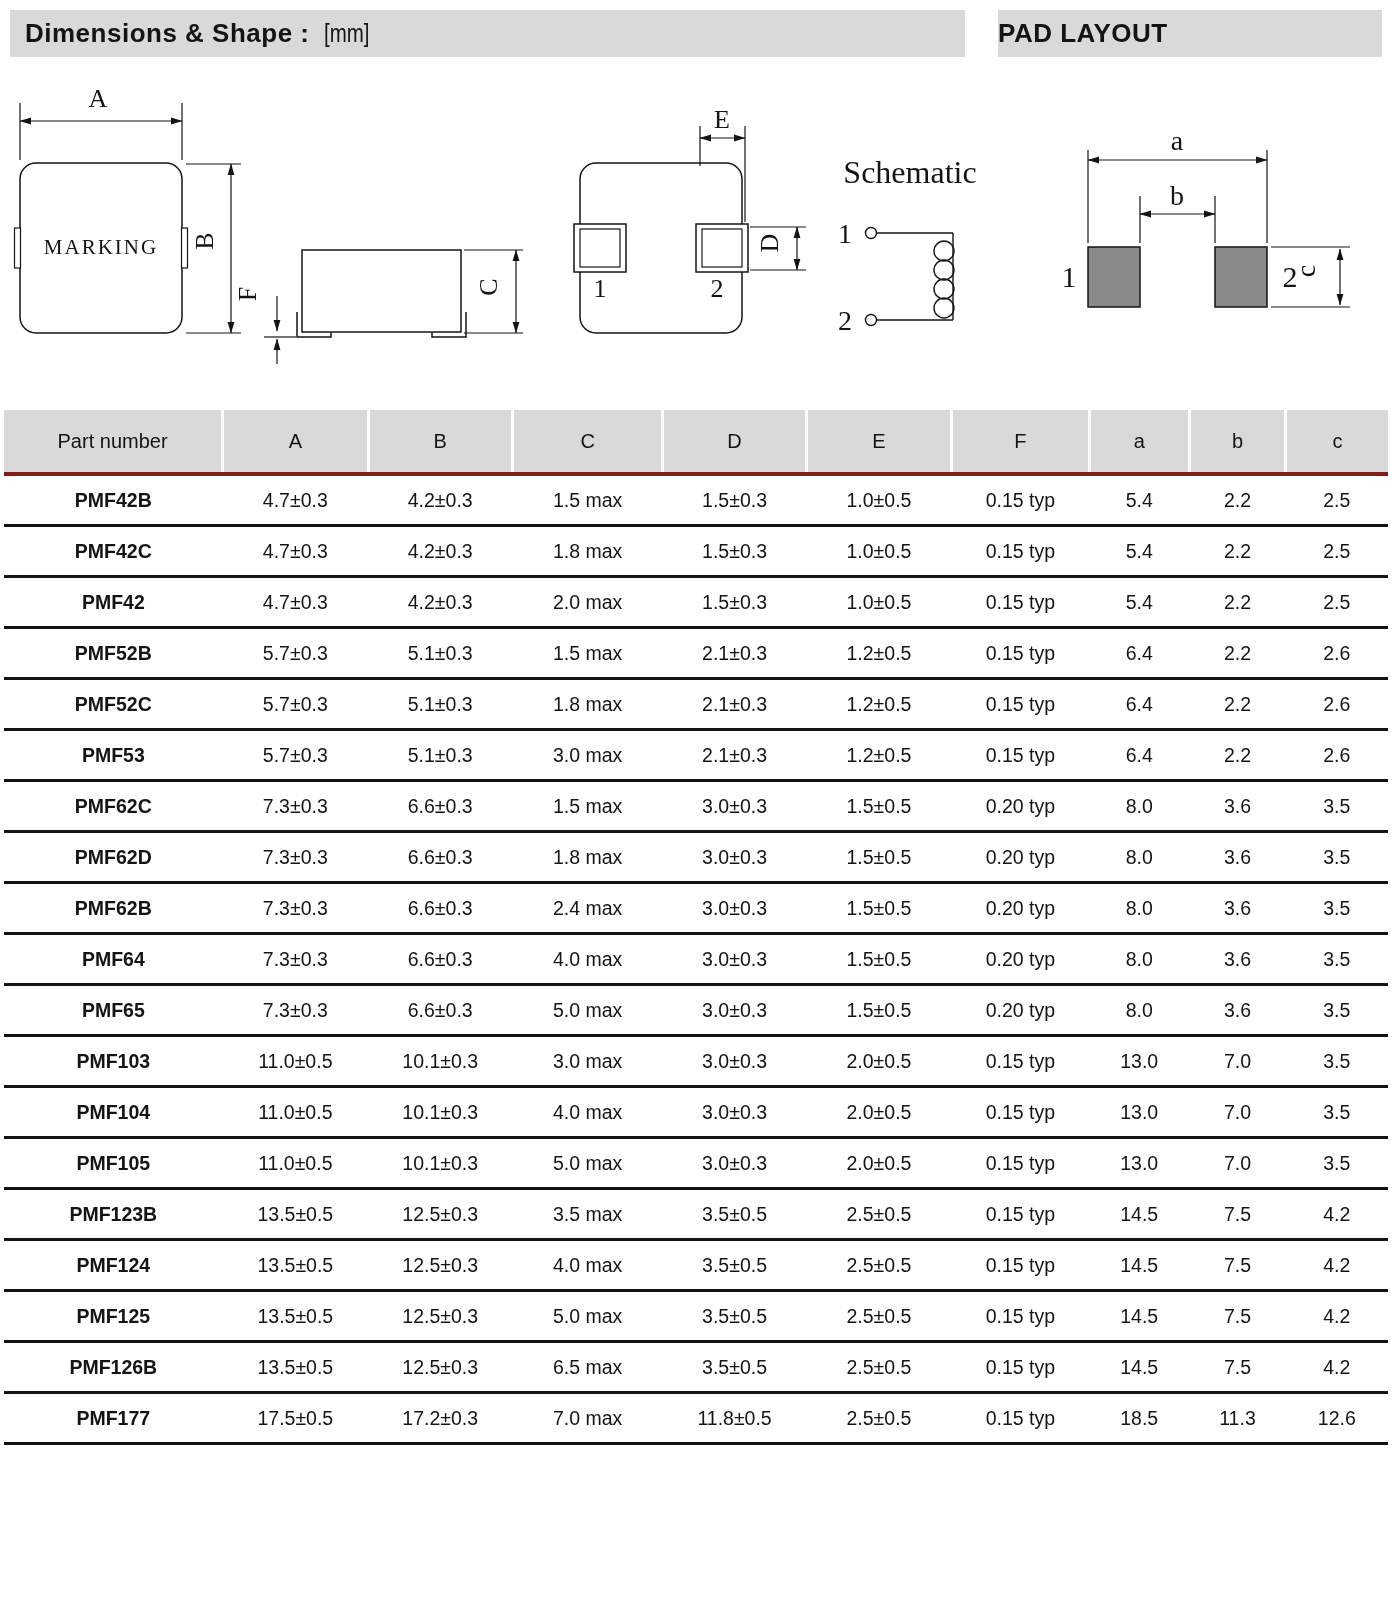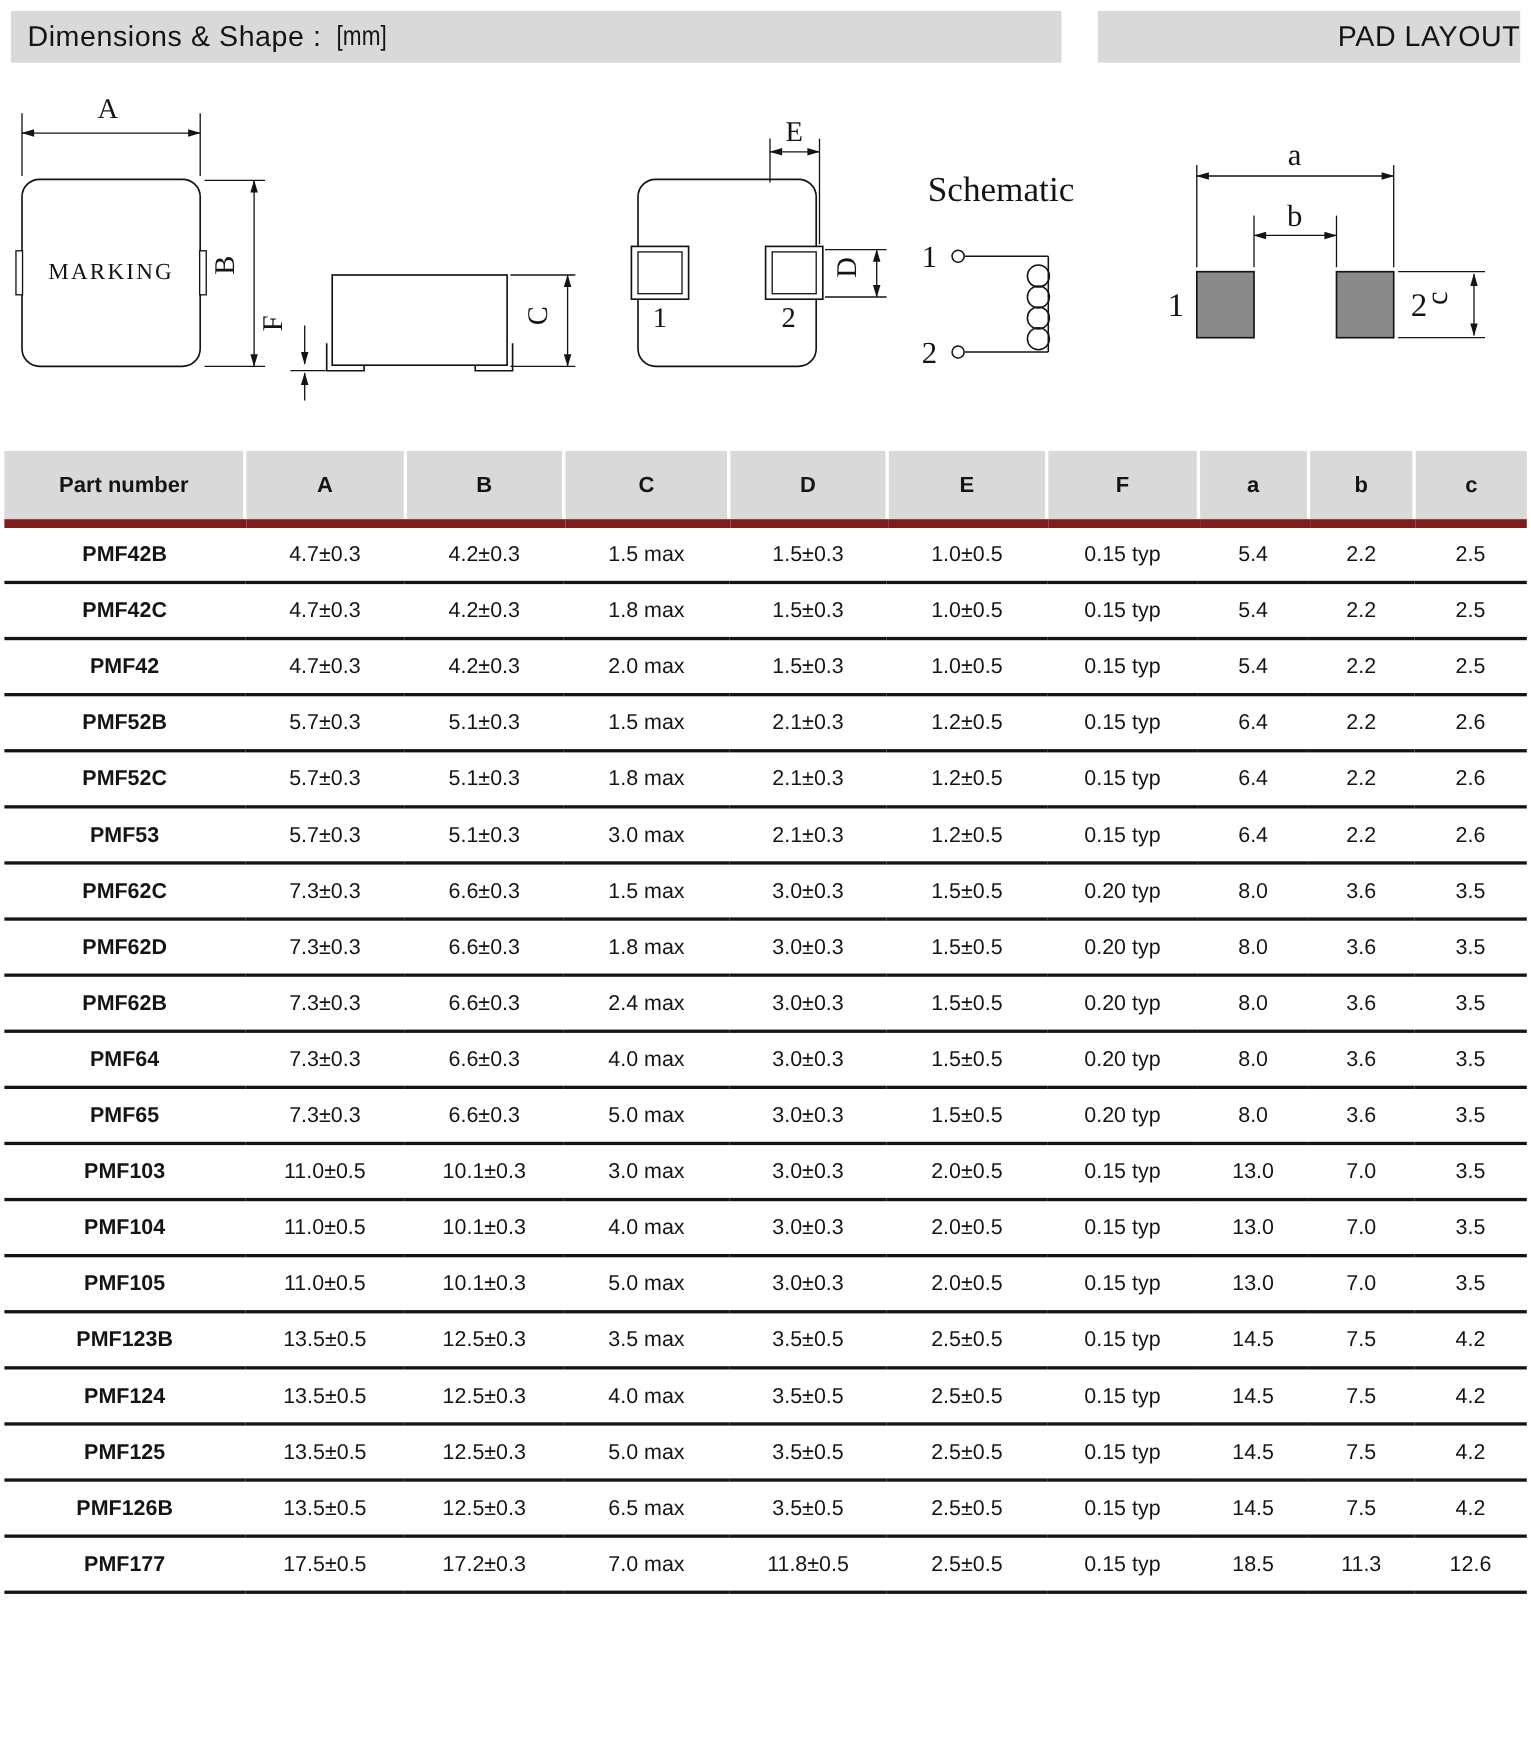--- a/index.html
+++ b/index.html
@@ -3,30 +3,30 @@
 <meta charset="utf-8">
 <style>
   html,body { margin:0; padding:0; background:#ffffff; }
   #page {
     position:relative; width:1392px; height:1600px; background:#ffffff;
     font-family:"Liberation Sans", sans-serif; color:#141414; overflow:hidden;
   }
   
   .bar { position:absolute; top:10px; height:47px; background:#d9d9d9; display:flex; align-items:center; box-sizing:border-box; }
   .bar-left  { left:10px;  width:955px; padding-left:15px; }
-  .bar-right { left:998px; width:384px; justify-content:flex-end; }
-  .bar .title { font-size:26px; font-weight:normal; letter-spacing:0.5px; }
+  .bar-right { left:998px; width:384px; justify-content:flex-start; }
+  .bar .title { font-size:26px; font-weight:bold; letter-spacing:0.5px; }
   .bar .unit  { font-size:25px; font-weight:400; margin-left:14px; display:inline-block; transform:scaleX(0.82); transform-origin:left center; }
   
   #drawings { position:absolute; left:0; top:0; width:1392px; height:410px; }
   
   #dim-table { position:absolute; left:4px; top:410px; width:1384px; border-collapse:collapse; table-layout:fixed; }
   #dim-table thead th {
-    background:#d9d9d9; height:60px; font-size:20px; font-weight:700;
-    text-align:center; vertical-align:middle; border-bottom:8px solid #7f1d1d;
+    background:#d9d9d9; height:60px; font-size:20px; font-weight:400;
+    text-align:center; vertical-align:middle; border-bottom:4px solid #7f1d1d;
   }
   #dim-table thead th + th { border-left:3px solid #ffffff; }
   #dim-table td {
     height:46px; font-size:19.5px; text-align:center; vertical-align:middle;
     border-bottom:3px solid #141414; white-space:nowrap; overflow:hidden;
   }
   #dim-table td.part { font-weight:bold; }
 </style>
 </head>
 <body>

